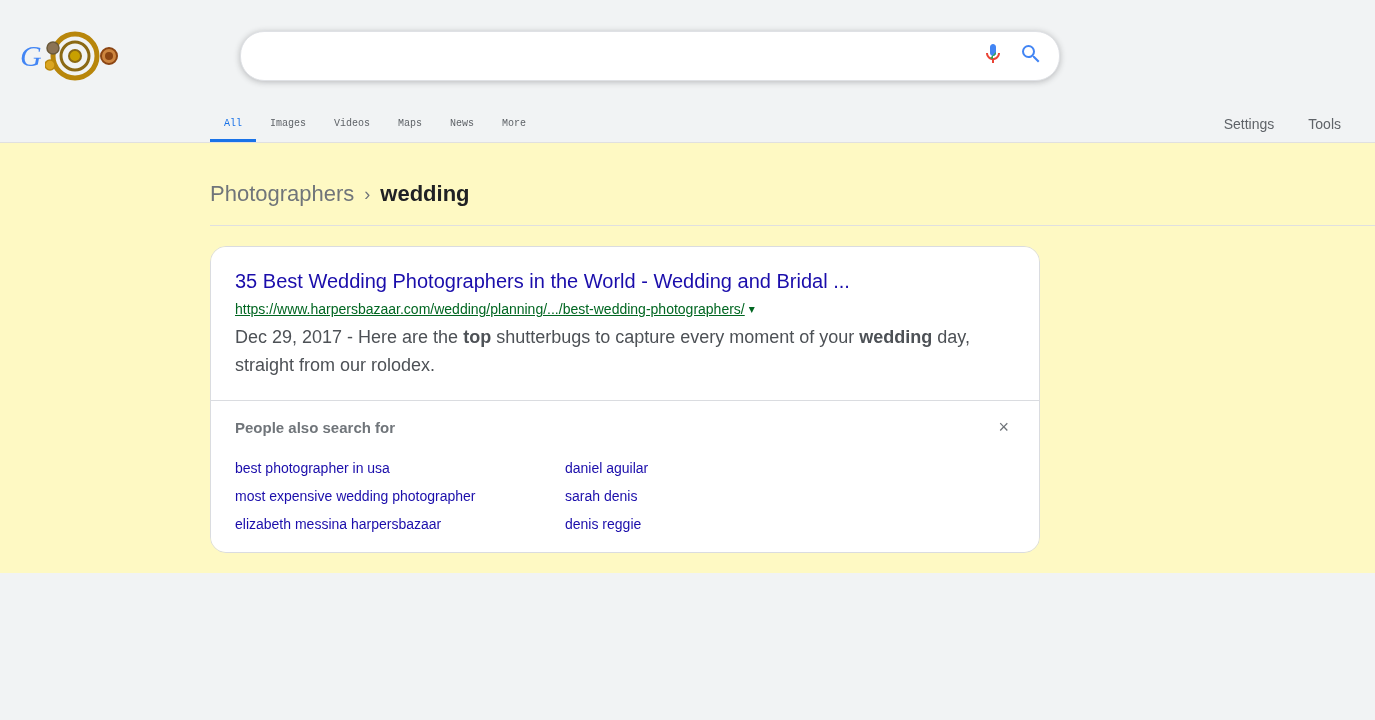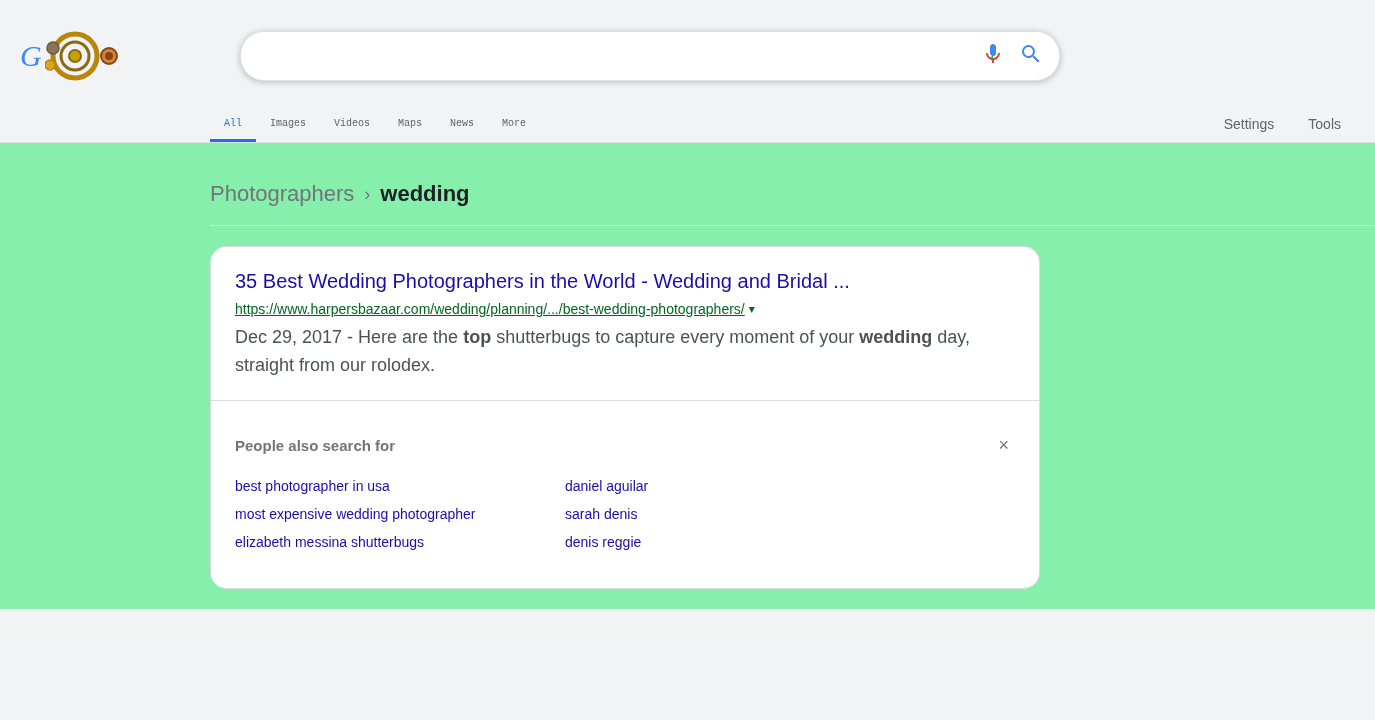--- a/index.html
+++ b/index.html
@@ -118,21 +118,21 @@
     .nav-right-link {
       padding: 10px 14px;
       font-size: 14px;
       color: #5f6368;
       cursor: pointer;
       text-decoration: none;
     }
 
     
     .main-content {
-      background: #86efac;
+      background: #fef9c3;
       max-width: 1375px;
       padding: 20px 0 20px 210px;
     }
 
     
     .breadcrumb {
       display: flex;
       align-items: center;
       padding: 18px 0 18px 0;
       font-size: 22px;
@@ -207,21 +207,21 @@
     }
 
     .result-snippet strong {
       color: #4d5156;
       font-weight: bold;
     }
 
     
     .people-also {
       border-top: 1px solid #dadce0;
-      padding: 32px 24px;
+      padding: 14px 24px;
       background: white;
       position: relative;
     }
 
     .people-also-header {
       display: flex;
       align-items: center;
       justify-content: space-between;
       margin-bottom: 14px;
     }
@@ -343,18 +343,18 @@
     <div class="people-also">
       <div class="people-also-header">
         <span class="people-also-title">People also search for</span>
         <button class="close-btn">×</button>
       </div>
       <div class="people-also-grid">
         <a class="people-also-item">best photographer in usa</a>
         <a class="people-also-item">daniel aguilar</a>
         <a class="people-also-item">most expensive wedding photographer</a>
         <a class="people-also-item">sarah denis</a>
-        <a class="people-also-item">elizabeth messina shutterbugs</a>
+        <a class="people-also-item">elizabeth messina harpersbazaar</a>
         <a class="people-also-item">denis reggie</a>
       </div>
     </div>
   </div>
 </div>
 
 </body></html>

